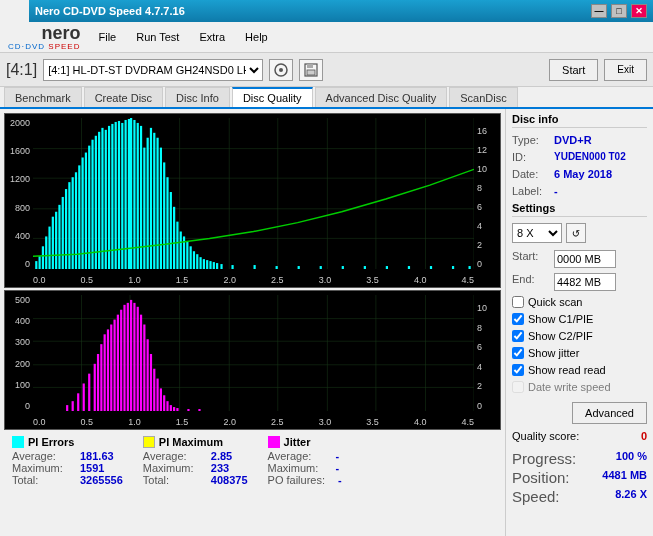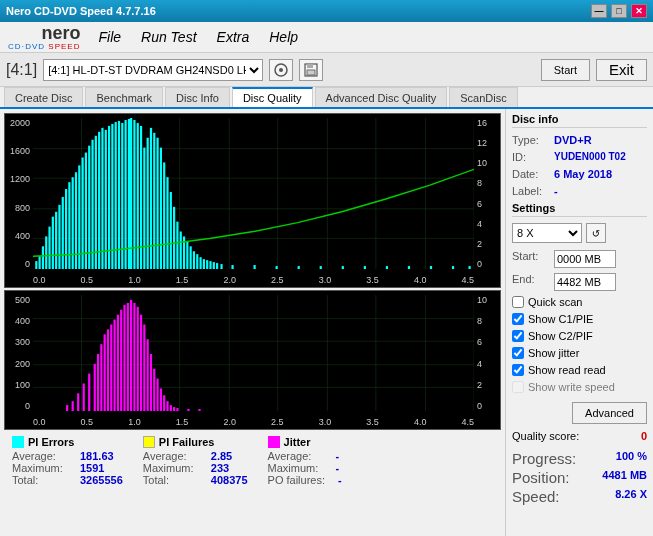--- a/index.html
+++ b/index.html
@@ -1,56 +1,56 @@
 <!DOCTYPE html>
 <html><head>
   <meta charset="utf-8">
   <style>
     * { margin: 0; padding: 0; box-sizing: border-box; }
     body { width: 653px; height: 536px; overflow: hidden; font-family: 'Segoe UI', Tahoma, sans-serif; font-size: 11px; background: #f0f0f0; }
 
     
-    .titlebar { background: linear-gradient(to bottom, #1a9fd0, #0e7aaa); height: 22px; display: flex; align-items: center; justify-content: space-between; padding: 0 6px; color: white; font-size: 11px; font-weight: bold; }
+    .titlebar { background: linear-gradient(to bottom, #1a9fd0, #0e7aaa); height: 22px; display: flex; align-items: center; justify-content: space-between; padding: 0 6px; color: white; font-size: 11px; font-weight: bold; margin-left: 29px; }
     .titlebar-title { display: flex; align-items: center; gap: 4px; }
     .titlebar-controls { display: flex; gap: 4px; }
     .titlebar-btn { width: 16px; height: 14px; background: #c0c0c0; border: 1px solid #888; font-size: 9px; cursor: pointer; display: flex; align-items: center; justify-content: center; color: black; }
     .titlebar-btn.close-btn { background: #e05; color: white; }
 
     
     .menubar { background: #f0f0f0; height: 20px; display: flex; align-items: center; padding: 0 4px; border-bottom: 1px solid #ccc; gap: 8px; }
-    .menubar-item { padding: 2px 6px; font-size: 14px; cursor: pointer; color: #000; font-style: italic; }
+    .menubar-item { padding: 2px 6px; font-size: 11px; cursor: pointer; color: #000; }
 
     
     .toolbar { background: #e8e8e8; height: 34px; display: flex; align-items: center; padding: 2px 6px; gap: 6px; border-bottom: 1px solid #ccc; }
     .drive-label { font-size: 16px; color: #333; white-space: nowrap; }
     .drive-select { height: 22px; width: 220px; font-size: 11px; border: 1px solid #999; background: white; }
     .toolbar-icon-btn { width: 24px; height: 22px; border: 1px solid #999; background: #f5f5f5; cursor: pointer; display: flex; align-items: center; justify-content: center; }
     .toolbar-spacer { flex: 1; }
     .btn-start { height: 22px; padding: 0 12px; background: #f0f0f0; border: 1px solid #999; cursor: pointer; font-size: 11px; }
-    .btn-exit { height: 22px; padding: 0 12px; background: #f0f0f0; border: 1px solid #999; cursor: pointer; font-size: 15px; }
+    .btn-exit { height: 22px; padding: 0 12px; background: #f0f0f0; border: 1px solid #999; cursor: pointer; font-size: 10px; }
 
     
     .tabs { background: #f0f0f0; height: 22px; display: flex; align-items: flex-end; padding: 0 4px; border-bottom: 2px solid #0078d7; }
     .tab { padding: 3px 10px; font-size: 11px; cursor: pointer; border: 1px solid #ccc; border-bottom: none; background: #e0e0e0; margin-right: 2px; color: #333; height: 20px; display: flex; align-items: center; }
     .tab.active { background: white; border-top: 2px solid #0078d7; font-weight: normal; color: #000; }
 
     
     .main { display: flex; height: calc(536px - 22px - 20px - 34px - 22px); background: #f0f0f0; }
 
     
     .chart-area { flex: 1; background: #f0f0f0; padding: 4px; display: flex; flex-direction: column; gap: 2px; min-width: 0; }
 
     
     .chart-container { background: black; position: relative; border: 1px solid #555; }
     .chart-top { height: 175px; }
     .chart-bottom { height: 140px; }
 
     
     .y-axis-left { position: absolute; left: 0; top: 4px; bottom: 18px; width: 28px; display: flex; flex-direction: column; justify-content: space-between; align-items: flex-end; padding-right: 3px; }
-    .y-axis-right { position: absolute; right: 0; top: 4px; bottom: 18px; width: 26px; display: flex; flex-direction: column; justify-content: space-between; align-items: flex-start; padding-left: 3px; text-decoration: underline; }
+    .y-axis-right { position: absolute; right: 0; top: 12px; bottom: 18px; width: 26px; display: flex; flex-direction: column; justify-content: space-between; align-items: flex-start; padding-left: 3px; text-decoration: underline; }
     .axis-label { font-size: 9px; color: #ccc; }
 
     
     .x-axis { position: absolute; bottom: 2px; left: 28px; right: 26px; display: flex; justify-content: space-between; }
     .x-axis .axis-label { font-size: 9px; color: #ccc; }
 
     
     .legend-area { height: 60px; background: #f0f0f0; padding: 4px 8px; display: flex; gap: 20px; }
     .legend-item { display: flex; flex-direction: column; }
     .legend-header { display: flex; align-items: center; gap: 4px; margin-bottom: 2px; }
@@ -60,21 +60,21 @@
     .legend-key { color: #555; min-width: 55px; }
     .legend-val { color: #0000cc; font-weight: bold; }
 
     
     .right-panel { width: 148px; background: #f0f0f0; padding: 4px 6px; border-left: 1px solid #ccc; font-size: 11px; display: flex; flex-direction: column; gap: 4px; }
     .panel-section-title { font-weight: bold; font-size: 11px; margin-bottom: 2px; border-bottom: 1px solid #ccc; padding-bottom: 2px; }
     .info-row { display: flex; gap: 4px; margin-bottom: 1px; }
     .info-key { color: #555; min-width: 38px; }
     .info-val { color: #0000cc; font-weight: bold; }
     .settings-row { display: flex; align-items: center; gap: 4px; margin-bottom: 3px; }
-    .settings-select { height: 20px; width: 70px; font-size: 11px; border: 1px solid #999; background: white; }
+    .settings-select { height: 20px; width: 50px; font-size: 11px; border: 1px solid #999; background: white; }
     .settings-icon-btn { width: 20px; height: 20px; border: 1px solid #999; background: #f5f5f5; cursor: pointer; display: flex; align-items: center; justify-content: center; font-size: 10px; }
     .input-field { height: 18px; width: 62px; border: 1px solid #999; background: white; font-size: 11px; padding: 1px 2px; color: #000; }
     .checkbox-row { display: flex; align-items: center; gap: 4px; margin-bottom: 1px; }
     .checkbox-row input[type=checkbox] { width: 12px; height: 12px; margin: 0; }
     .checkbox-label { font-size: 11px; }
     .disabled-row { opacity: 0.5; }
     .btn-advanced { height: 22px; padding: 0 12px; background: #f0f0f0; border: 1px solid #999; cursor: pointer; font-size: 11px; align-self: flex-end; margin-top: 2px; }
     .quality-row { display: flex; justify-content: space-between; align-items: center; margin-top: 2px; }
     .quality-label { font-size: 11px; }
     .quality-val { font-size: 11px; font-weight: bold; color: #cc0000; }
@@ -135,22 +135,22 @@
         <rect x="3" y="1" width="6" height="4" fill="#aaa"></rect>
         <rect x="3" y="7" width="8" height="5" fill="#ccc" stroke="#555" stroke-width="0.8"></rect>
       </svg>
   </div>
   <div class="toolbar-spacer"></div>
   <button class="btn-start">Start</button>
   <button class="btn-exit">Exit</button>
 </div>
 
 <div class="tabs">
+  <div class="tab">Benchmark</div>
   <div class="tab">Create Disc</div>
-  <div class="tab">Benchmark</div>
   <div class="tab">Disc Info</div>
   <div class="tab active">Disc Quality</div>
   <div class="tab">Advanced Disc Quality</div>
   <div class="tab">ScanDisc</div>
 </div>
 
 <div class="main">
 
   <div class="chart-area">
 
@@ -386,21 +386,21 @@
         </div>
         <div class="legend-row">
           <span class="legend-key">Total:</span>
           <span class="legend-val">3265556</span>
         </div>
       </div>
 
       <div class="legend-item">
         <div class="legend-header">
           <div class="legend-color" style="background:#ffff00; border:1px solid #aaa;"></div>
-          <span class="legend-title">PI Failures</span>
+          <span class="legend-title">PI Maximum</span>
         </div>
         <div class="legend-row">
           <span class="legend-key">Average:</span>
           <span class="legend-val">2.85</span>
         </div>
         <div class="legend-row">
           <span class="legend-key">Maximum:</span>
           <span class="legend-val">233</span>
         </div>
         <div class="legend-row">
@@ -481,21 +481,21 @@
     <div class="checkbox-row">
       <input type="checkbox" checked="" style="">
       <span class="checkbox-label">Show jitter</span>
     </div>
     <div class="checkbox-row">
       <input type="checkbox" checked="" style="">
       <span class="checkbox-label">Show read read</span>
     </div>
     <div class="checkbox-row disabled-row">
       <input type="checkbox" disabled="" style="">
-      <span class="checkbox-label">Show write speed</span>
+      <span class="checkbox-label">Date write speed</span>
     </div>
 
     <div style="display:flex; justify-content:flex-end; margin-top:2px;">
       <button class="btn-advanced">Advanced</button>
     </div>
 
     <div class="quality-row">
       <span class="quality-label">Quality score:</span>
       <span class="quality-val">0</span>
     </div>

